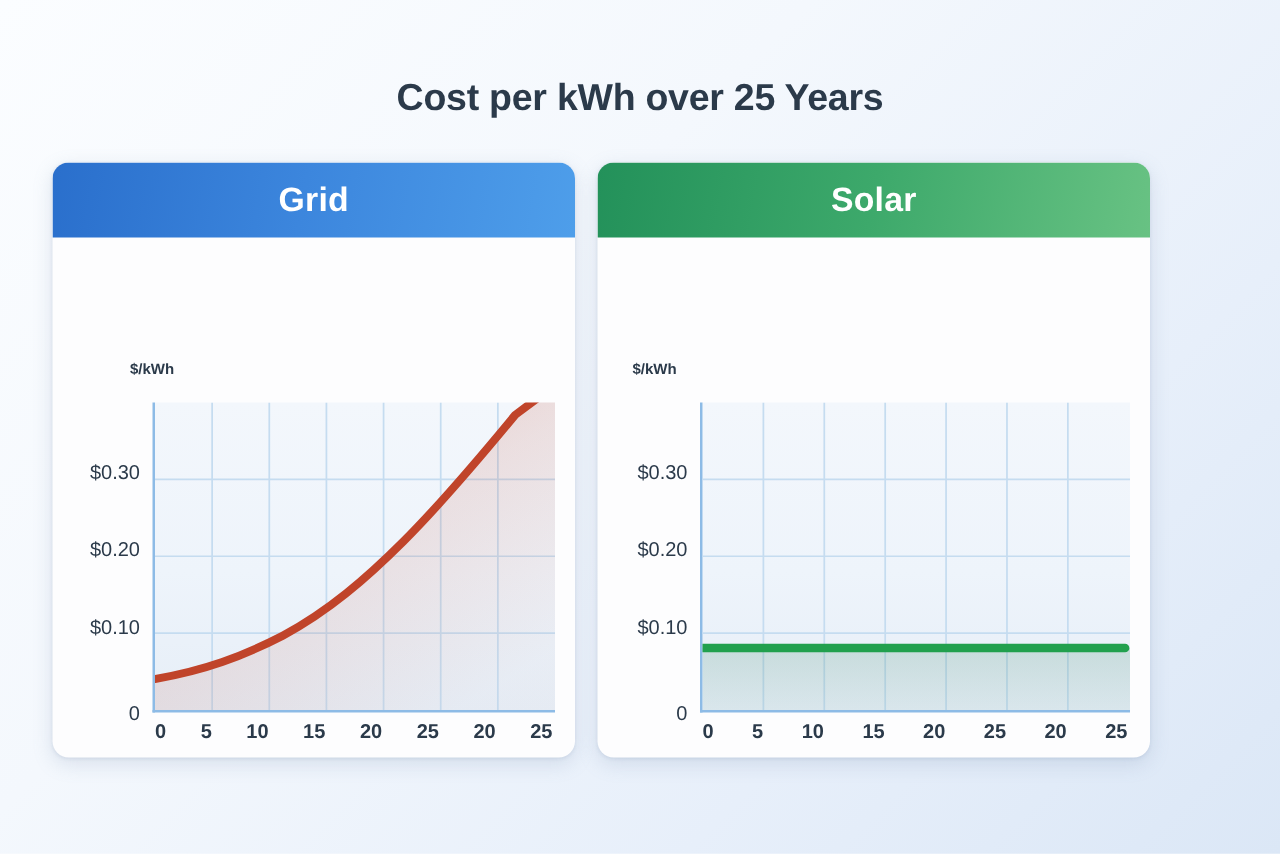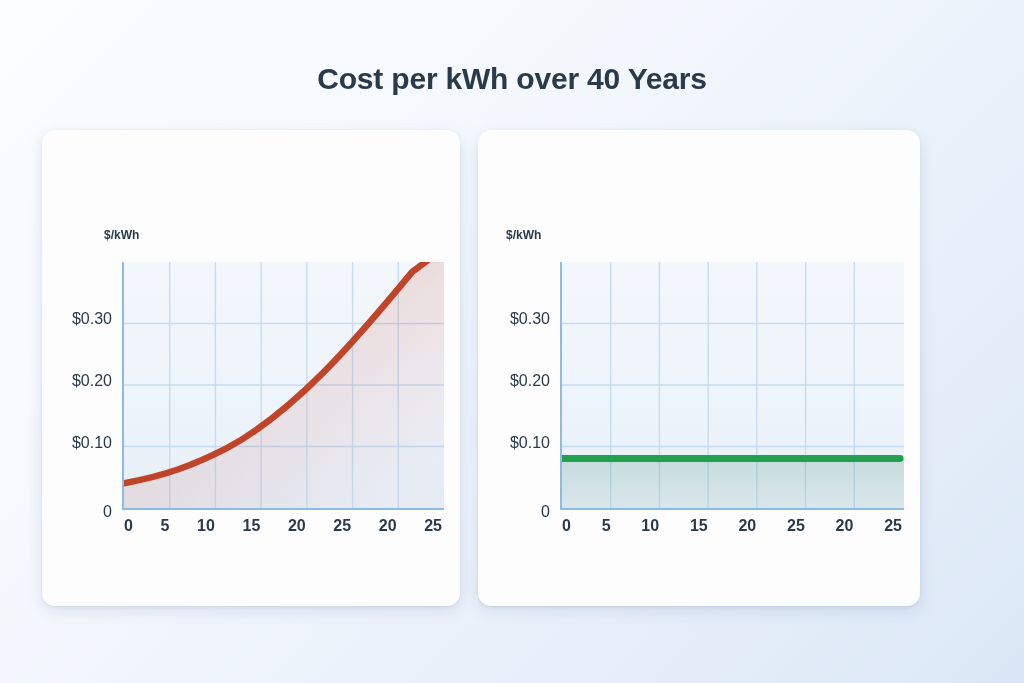--- a/index.html
+++ b/index.html
@@ -106,24 +106,27 @@
   }
   .xtick{
     font-size:16px;
     font-weight:bold;
     color:#2b3a4a;
   }
 </style>
 </head>
 <body>
 
-<div class="page-title">Cost per kWh over 40 Years</div>
+<div class="page-title">Cost per kWh over 25 Years</div>
 
 <div class="card card-grid">
 
+  <div class="card-header hdr-grid">
+    <span>Grid</span>
+  </div>
 
   <div class="card-body chart-grid">
 
     <div class="axis-title">$/kWh</div>
 
     <div class="plot-wrap">
       <div class="plot">
         <svg viewBox="0 0 322 248" preserveAspectRatio="none">
           <defs>
             <linearGradient id="gridFill" x1="0" y1="0" x2="0.75" y2="1">
@@ -163,20 +166,23 @@
         <span class="xtick">20</span>
         <span class="xtick">25</span>
       </div>
     </div>
 
   </div>
 </div>
 
 <div class="card card-solar">
 
+  <div class="card-header hdr-solar">
+    <span>Solar</span>
+  </div>
 
   <div class="card-body chart-solar">
 
     <div class="axis-title">$/kWh</div>
 
     <div class="plot-wrap">
       <div class="plot">
         <svg viewBox="0 0 344 248" preserveAspectRatio="none">
           <defs>
             <linearGradient id="solarFill" x1="0" y1="0" x2="0" y2="1">

